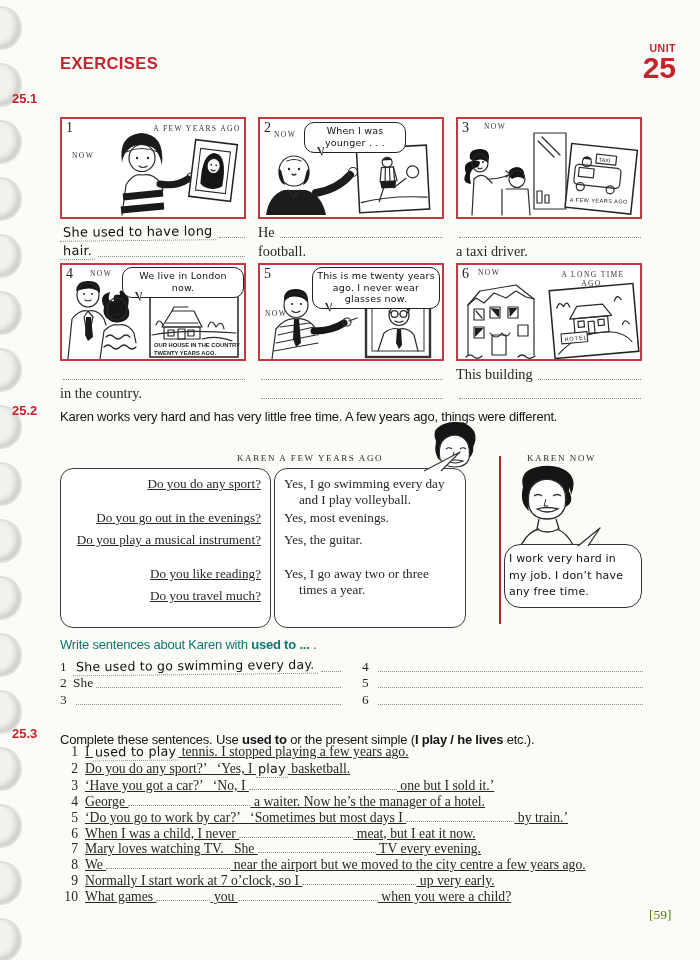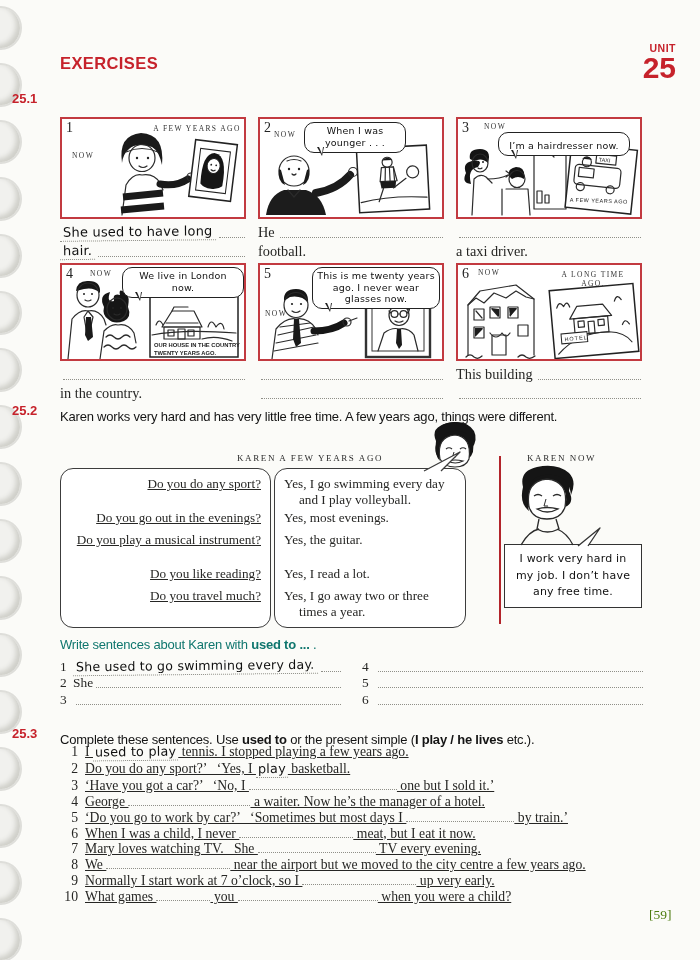--- a/index.html
+++ b/index.html
@@ -55,21 +55,21 @@
   
   .mini-caps{position:absolute;font-family:"Liberation Serif", serif;font-size:9px;letter-spacing:1.6px;color:#2c2c2c;}
   .divider{position:absolute;left:499px;top:456px;width:2px;height:168px;background:#b2242b;}
   .rbox{position:absolute;background:#fff;border:1.4px solid #3c3c3c;border-radius:13px;}
   .qbox{left:60px;top:468px;width:211px;height:160px;padding:7px 9px 5px 6px;box-sizing:border-box;}
   .abox{left:274px;top:468px;width:192px;height:160px;padding:7px 9px 5px 9px;box-sizing:border-box;}
   .qa-q{text-align:right;font-size:13.2px;line-height:15.5px;text-decoration:underline;}
   .qa-a{font-size:13.2px;line-height:15.5px;padding-left:15px;text-indent:-15px;}
   .tailsvg{position:absolute;z-index:5;}
   .now-bubble{position:absolute;left:504px;top:544px;width:128px;background:#fff;border:1.4px solid #333;
-              border-radius:0;padding:6px 4px;text-align:center;z-index:2;}
+              border-radius:16px;padding:6px 4px;z-index:2;}
   .now-bubble .hand{font-size:11px;line-height:16.5px;transform:none;}
 
   .write-wrap{position:absolute;left:60px;top:637px;width:584px;}
   .w-instr{font-size:13px;letter-spacing:-.2px;color:#0f766e;}
   .w-col{position:absolute;top:21px;}
   .w-col1{left:0;width:282px;}
   .w-col2{left:302px;width:282px;}
   .w-row{display:flex;align-items:flex-end;height:16.6px;font-size:13.4px;}
   .w-num{width:13px;flex:none;}
   .w-row .hand{font-size:12.6px;white-space:nowrap;}
@@ -202,21 +202,20 @@
         <div class="ans-line">
             <span class="txt">football.</span>
           </div>
       </div>
     </div>
 
     <div>
       <div class="pic-box">
         <span class="pic-num">3</span>
         <span class="lbl" style="left:26px;top:3px">NOW</span>
-        <div class="bubble tail-bl" style="left:40px;top:13px;width:122px"><span class="hand">I’m a hairdresser now.</span></div>
         <svg class="pic-art" viewBox="0 0 182 94">
           <path d="M14,40 Q4,42 8,52 Q3,62 13,63 Q9,48 20,46 Q26,38 14,40 Z" fill="#141414"></path>
           <path d="M12,38 Q10,28 22,28 Q34,28 30,42 Q24,36 16,40 Z" fill="#141414"></path>
           <ellipse class="sk" cx="22" cy="42" rx="8" ry="9" fill="#fff"></ellipse>
           <circle cx="19.5" cy="41" r="1" fill="#222"></circle>
             <circle cx="25" cy="41" r="1" fill="#222"></circle>
           <path class="sk" d="M20,47 Q22,48.5 24,47"></path>
           <path class="sk" d="M14,94 L16,58 Q22,52 28,56 L34,62"></path>
           <path class="sk" d="M30,58 Q42,58 50,54"></path>
           <path class="sk" d="M48,50 L56,56 M48,56 L56,50"></path>
@@ -403,21 +402,20 @@
       <div class="qa-q" style="min-height: 34px;">Do you do any sport?</div>
       <div class="qa-q" style="min-height: 22px;">Do you go out in the evenings?</div>
       <div class="qa-q" style="min-height: 34px;">Do you play a musical instrument?</div>
       <div class="qa-q" style="min-height: 22px;">Do you like reading?</div>
       <div class="qa-q" style="min-height: 32px;">Do you travel much?</div>
     </div>
   <div class="rbox abox" id="a-col">
       <div class="qa-a" style="min-height: 34px;">Yes, I go swimming every day and I play volleyball.</div>
       <div class="qa-a" style="min-height: 22px;">Yes, most evenings.</div>
       <div class="qa-a" style="min-height: 34px;">Yes, the guitar.</div>
-      <div class="qa-a" style="min-height: 22px;">Yes, I read a lot.</div>
       <div class="qa-a" style="min-height: 32px;">Yes, I go away two or three times a year.</div>
     </div>
   <svg class="tailsvg" style="left:414px;top:447px" width="56" height="26" viewBox="0 0 56 26">
     <path d="M10,24 L46,5 L27,24" fill="#fff" stroke="#3c3c3c" stroke-width="1.3" stroke-linejoin="round"></path>
   </svg>
 
   <svg class="tailsvg" style="left:509px;top:463px" width="76" height="84" viewBox="0 0 76 84">
     <path d="M16,26 Q10,6 38,4 Q64,6 60,28 Q66,40 56,44 Q60,28 50,22 Q36,12 24,26 Q18,34 22,46 Q12,40 16,26 Z" fill="#151515"></path>
     <path d="M20,44 Q16,18 38,16 Q60,18 56,44 Q52,56 38,56 Q24,56 20,44 Z" fill="#fff" stroke="#2b2b2b" stroke-width="1.3"></path>
     <path d="M14,24 Q10,8 28,4 Q48,0 60,10 Q68,18 62,32 Q60,14 44,12 Q24,10 20,24 Q16,34 20,48 Q10,40 14,24 Z" fill="#151515"></path>

